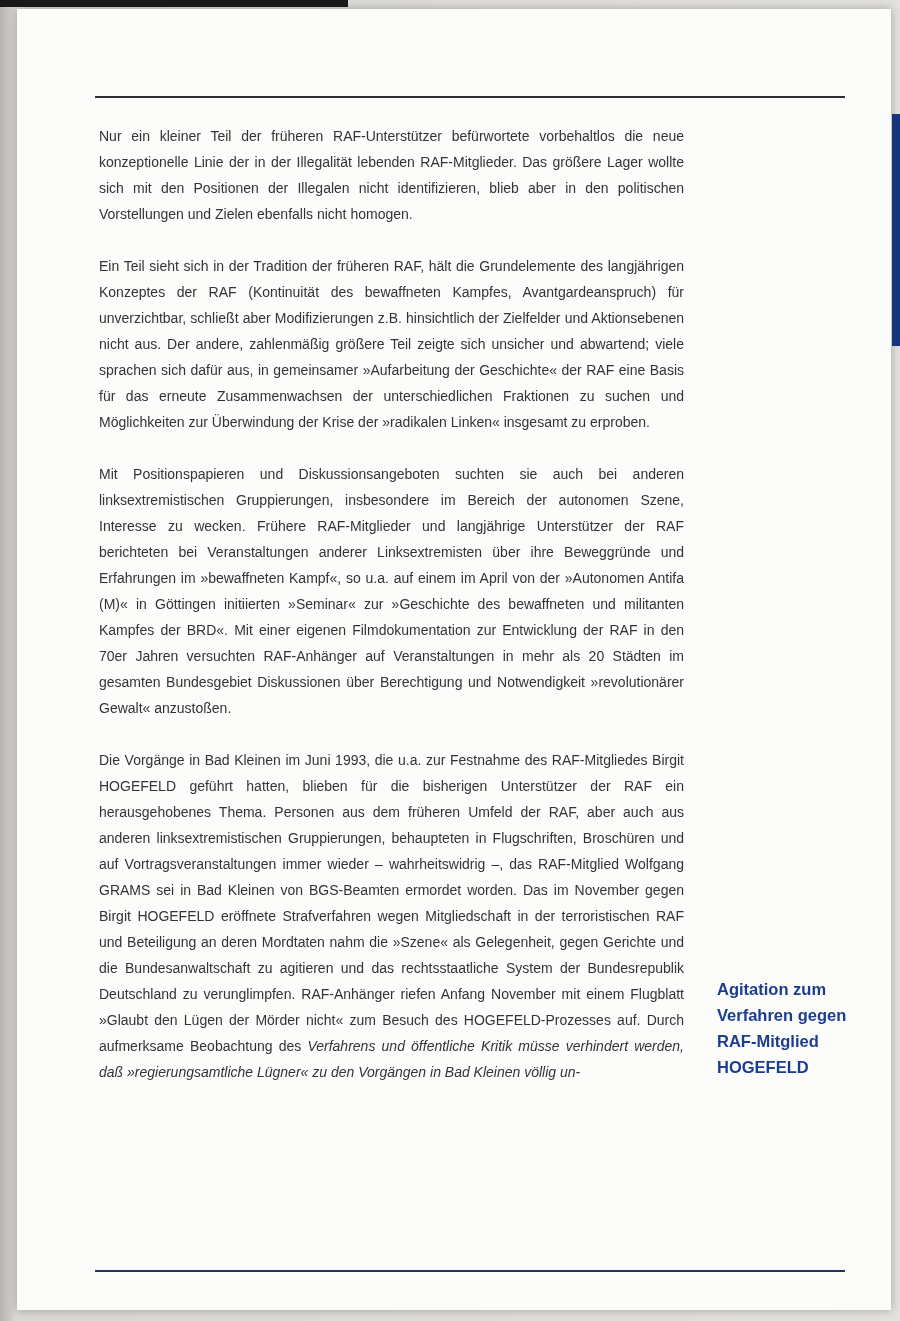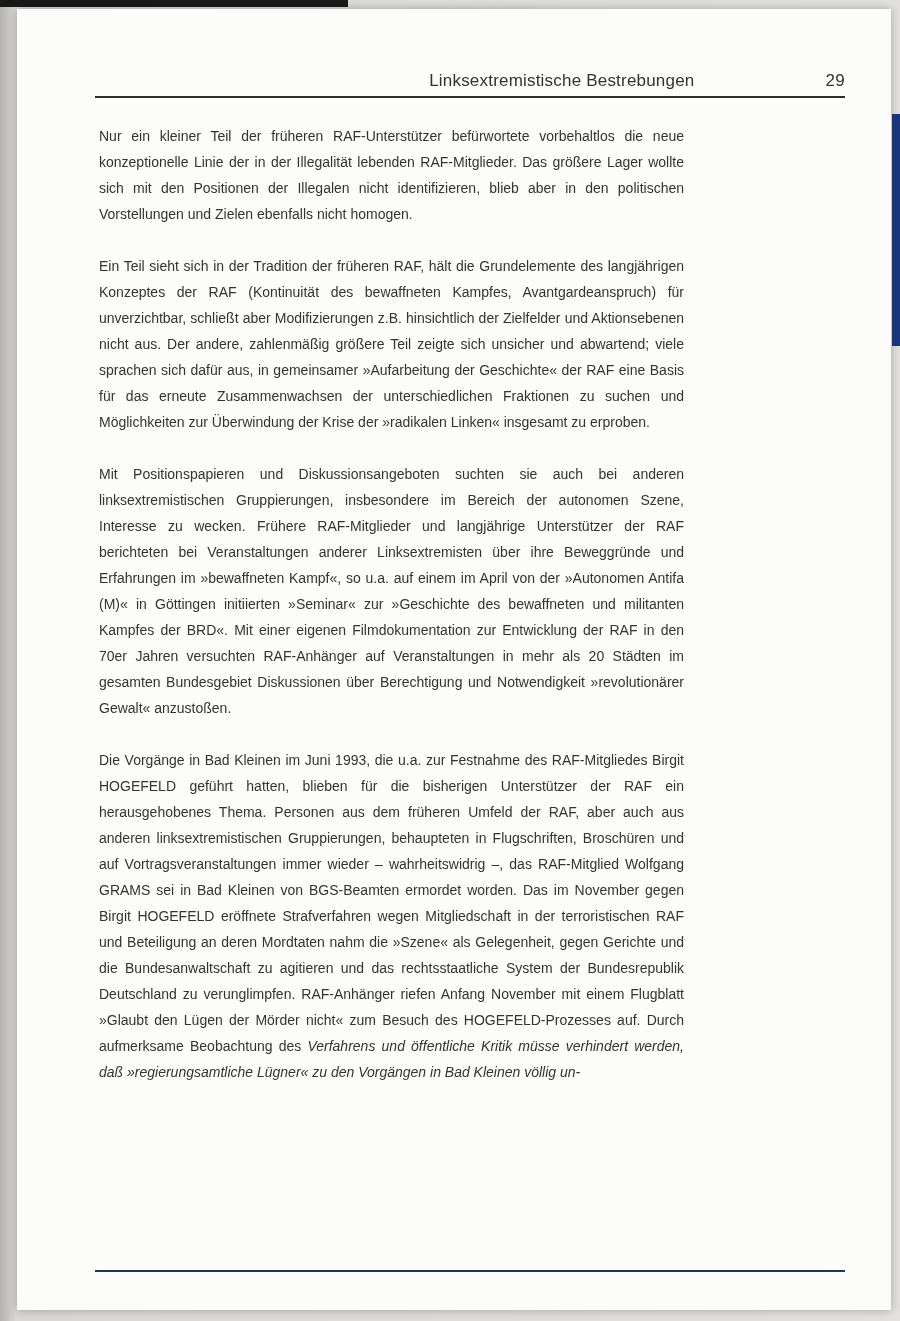--- a/index.html
+++ b/index.html
@@ -57,32 +57,32 @@
   }
 </style>
 </head>
 <body>
 
 <div class="scan">
 
   <div class="page"></div>
   <div class="scan-edge-artifact"></div>
 
-  <div class="header-row">
-    <span class="header-title">Linksextremistische Bestrebungen</span>
-    <span class="page-number">29</span>
-  </div>
 
   <div class="header-rule"></div>
 
   <div class="thumb-mark"></div>
 
   <main class="body-text">
     <p>Nur ein kleiner Teil der früheren RAF-Unterstützer befürwortete vorbehaltlos die neue konzeptionelle Linie der in der Illegalität lebenden RAF-Mitglieder. Das größere Lager wollte sich mit den Positionen der Illegalen nicht identifizieren, blieb aber in den politischen Vorstellungen und Zielen ebenfalls nicht homogen.</p>
     <p>Ein Teil sieht sich in der Tradition der früheren RAF, hält die Grundelemente des langjährigen Konzeptes der RAF (Kontinuität des bewaffneten Kampfes, Avantgardeanspruch) für unverzichtbar, schließt aber Modifizierungen z.B. hinsichtlich der Zielfelder und Aktionsebenen nicht aus. Der andere, zahlenmäßig größere Teil zeigte sich unsicher und abwartend; viele sprachen sich dafür aus, in gemeinsamer »Aufarbeitung der Geschichte« der RAF eine Basis für das erneute Zusammenwachsen der unterschiedlichen Fraktionen zu suchen und Möglichkeiten zur Überwindung der Krise der »radikalen Linken« insgesamt zu erproben.</p>
     <p>Mit Positionspapieren und Diskussionsangeboten suchten sie auch bei anderen linksextremistischen Gruppierungen, insbesondere im Bereich der autonomen Szene, Interesse zu wecken. Frühere RAF-Mitglieder und langjährige Unterstützer der RAF berichteten bei Veranstaltungen anderer Linksextremisten über ihre Beweggründe und Erfahrungen im »bewaffneten Kampf«, so u.a. auf einem im April von der »Autonomen Antifa (M)« in Göttingen initiierten »Seminar« zur »Geschichte des bewaffneten und militanten Kampfes der BRD«. Mit einer eigenen Filmdokumentation zur Entwicklung der RAF in den 70er Jahren versuchten RAF-Anhänger auf Veranstaltungen in mehr als 20 Städten im gesamten Bundesgebiet Diskussionen über Berechtigung und Notwendigkeit »revolutionärer Gewalt« anzustoßen.</p>
     <p><span>Die Vorgänge in Bad Kleinen im Juni 1993, die u.a. zur Festnahme des RAF-Mitgliedes Birgit HOGEFELD geführt hatten, blieben für die bisherigen Unterstützer der RAF ein herausgehobenes Thema. Personen aus dem früheren Umfeld der RAF, aber auch aus anderen linksextremistischen Gruppierungen, behaupteten in Flugschriften, Broschüren und auf Vortragsveranstaltungen immer wieder – wahrheitswidrig –, das RAF-Mitglied Wolfgang GRAMS sei in Bad Kleinen von BGS-Beamten ermordet worden. Das im November gegen Birgit HOGEFELD eröffnete Strafverfahren wegen Mitgliedschaft in der terroristischen RAF und Beteiligung an deren Mordtaten nahm die »Szene« als Gelegenheit, gegen Gerichte und die Bundesanwaltschaft zu agitieren und das rechtsstaatliche System der Bundesrepublik Deutschland zu verunglimpfen. RAF-Anhänger riefen Anfang November mit einem Flugblatt »Glaubt den Lügen der Mörder nicht« zum Besuch des HOGEFELD-Prozesses auf. Durch aufmerksame Beobachtung des </span><em>Verfahrens und öffentliche Kritik müsse verhindert werden, daß »regierungsamtliche Lügner« zu den Vorgängen in Bad Kleinen völlig un-</em></p>
   </main>
 
+  <aside class="margin-note">Agitation zum
+Verfahren gegen
+RAF-Mitglied
+HOGEFELD</aside>
 
   <div class="footer-rule"></div>
 
 </div>
 
 </body></html>

